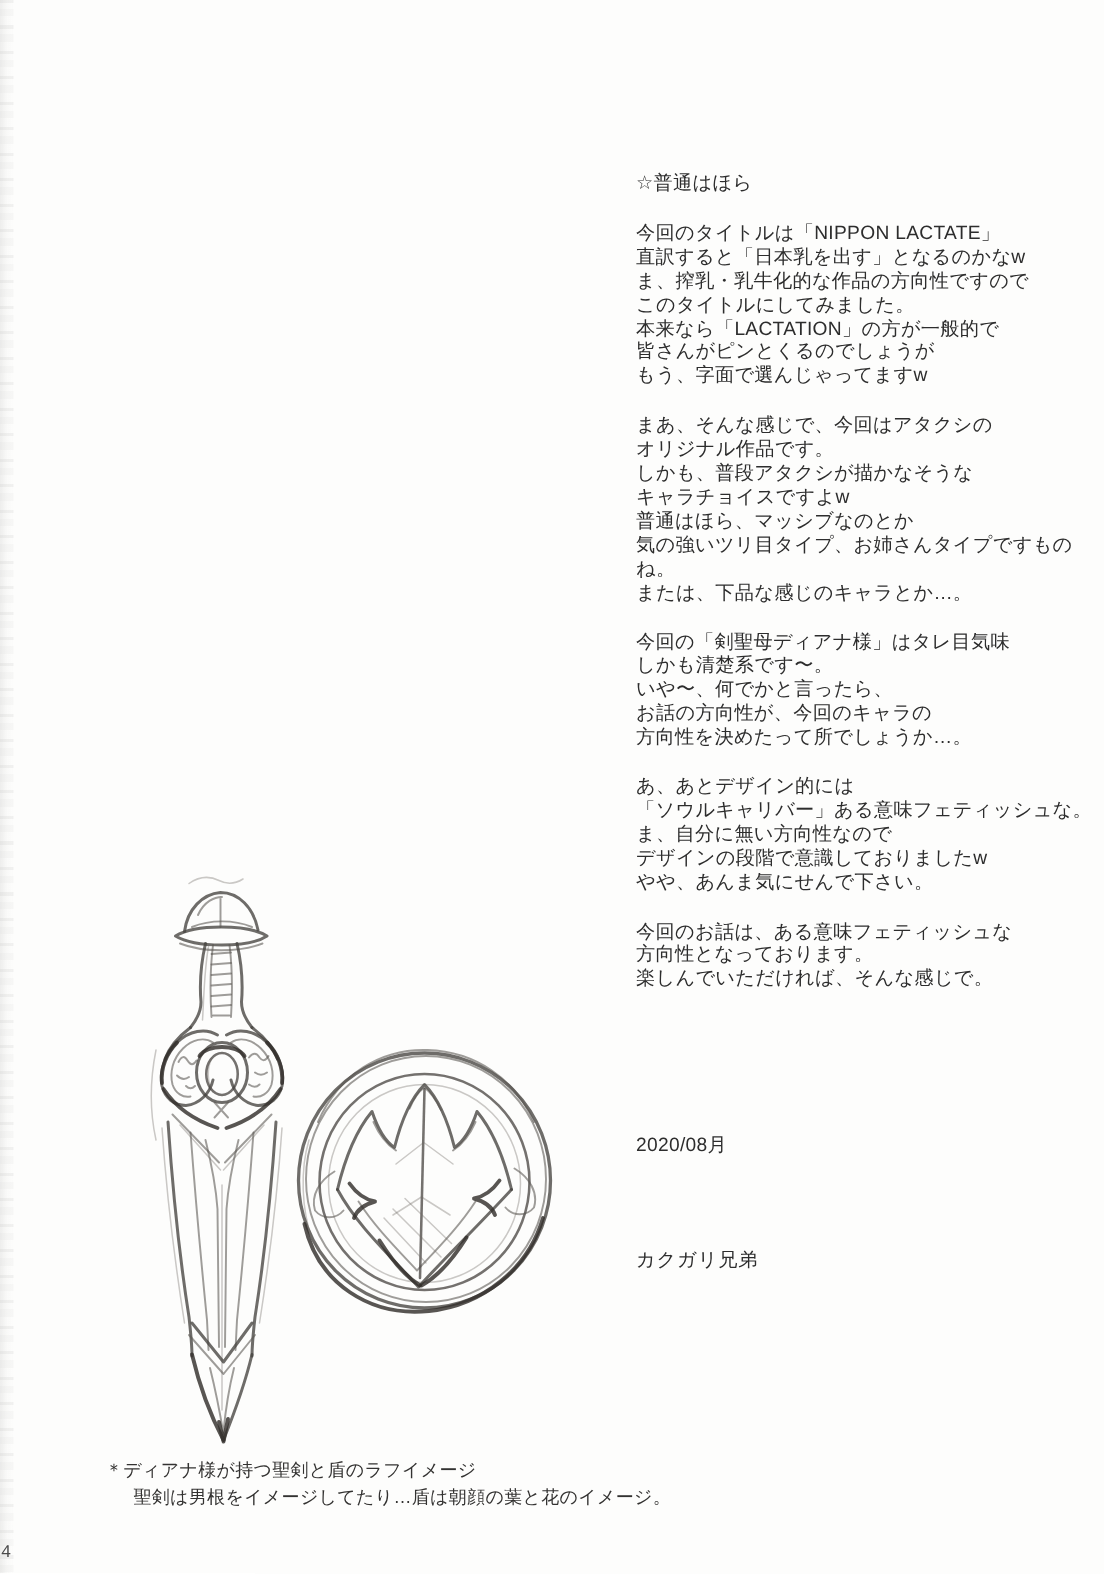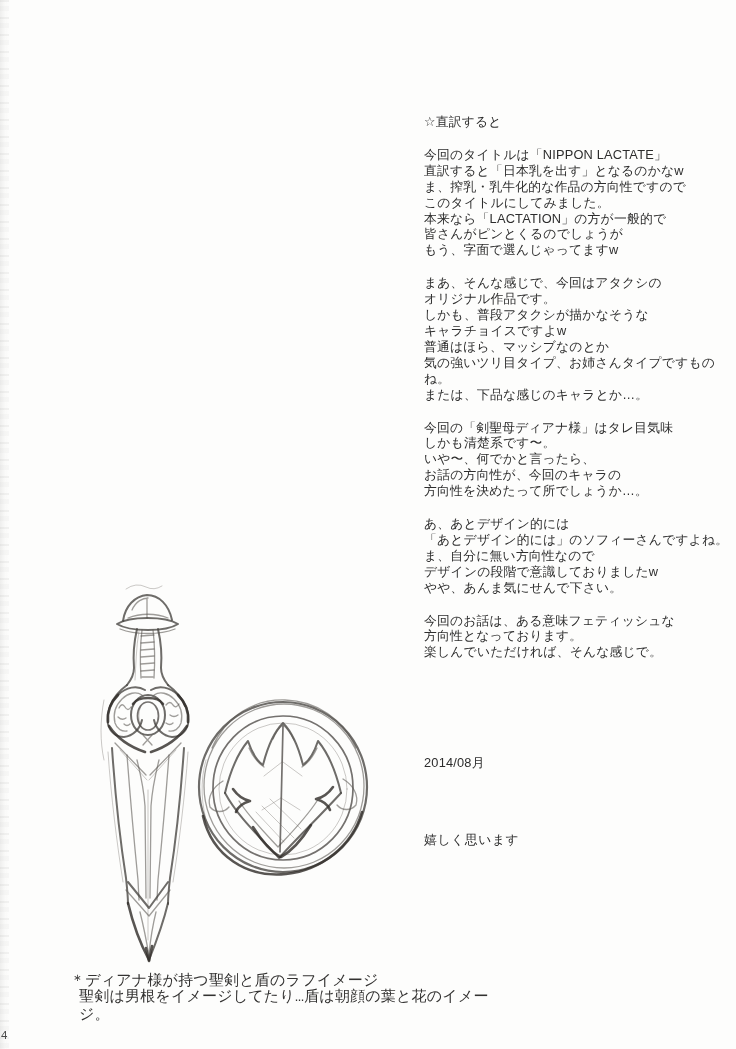--- a/index.html
+++ b/index.html
@@ -29,23 +29,23 @@
   .date-block{
     position:absolute;left:424px;top:755px;width:312px;
     font-size:12.8px;line-height:16px;letter-spacing:.2px;
   }
   .signature{
     position:absolute;left:424px;top:832px;width:200px;
     font-size:12.8px;line-height:16px;letter-spacing:.6px;
   }
   .caption{
     position:absolute;left:70px;top:971px;width:420px;
-    font-size:15px;line-height:18px;letter-spacing:.2px;color:#333231;
+    font-size:12px;line-height:18px;letter-spacing:.2px;color:#333231;
   }
-  .caption .line2{margin-left:9px;font-family:Liberation Mono, monospace;}
+  .caption .line2{margin-left:19px;}
   .page-number{
     position:absolute;left:-6px;top:1029px;
     font-size:11.5px;color:#4a4a4a;letter-spacing:.5px;
   }
   .sketch{position:absolute;left:0;top:0;}
   .sketch path,.sketch ellipse{fill:none;stroke-linecap:round;stroke-linejoin:round;}
   .pA{stroke:#45423f;stroke-width:2;opacity:.78;}
   .pAt{stroke:#45423f;stroke-width:1.7;opacity:.75;}
   .pB{stroke:#5a5651;stroke-width:1.3;opacity:.58;}
   .pC{stroke:#6e6a64;stroke-width:1;opacity:.36;}
@@ -142,55 +142,55 @@
       <path class="pD" d="M333 787 q-7 10 -17 12 q11 3 14 11"></path>
       <path class="pB" d="M223 781 C213 787 207 797 210 807 C215 813 224 813 229 807"></path>
       <path class="pB" d="M343 779 C353 785 359 795 356 805 C351 811 342 811 337 805"></path>
       <path class="pD" d="M253 827 C263 843 272 852 280 857"></path>
       <path class="pD" d="M311 825 C301 841 290 852 281 857"></path>
       <path class="pC" d="M262 806 L294 838 M270 799 L301 829 M256 812 L284 842"></path>
     </g>
   </svg>
 
   <div class="text-col">
-    <div class="p jp">☆直訳すると</div>
+    <div class="p jp">☆普通はほら</div>
     <div class="p jp">今回のタイトルは「NIPPON LACTATE」
 直訳すると「日本乳を出す」となるのかなw
 ま、搾乳・乳牛化的な作品の方向性ですので
 このタイトルにしてみました。
 本来なら「LACTATION」の方が一般的で
 皆さんがピンとくるのでしょうが
 もう、字面で選んじゃってますw</div>
     <div class="p jp">まあ、そんな感じで、今回はアタクシの
 オリジナル作品です。
 しかも、普段アタクシが描かなそうな
 キャラチョイスですよw
 普通はほら、マッシブなのとか
 気の強いツリ目タイプ、お姉さんタイプですものね。
 または、下品な感じのキャラとか…。</div>
     <div class="p jp">今回の「剣聖母ディアナ様」はタレ目気味
 しかも清楚系です〜。
 いや〜、何でかと言ったら、
 お話の方向性が、今回のキャラの
 方向性を決めたって所でしょうか…。</div>
     <div class="p jp">あ、あとデザイン的には
-「あとデザイン的には」のソフィーさんですよね。
+「ソウルキャリバー」ある意味フェティッシュな。
 ま、自分に無い方向性なので
 デザインの段階で意識しておりましたw
 やや、あんま気にせんで下さい。</div>
     <div class="p jp">今回のお話は、ある意味フェティッシュな
 方向性となっております。
 楽しんでいただければ、そんな感じで。</div>
   </div>
 
   <div class="date-block">
-    <div class="jp">2014/08月</div>
+    <div class="jp">2020/08月</div>
   </div>
 
-  <div class="signature jp">嬉しく思います</div>
+  <div class="signature jp">カクガリ兄弟</div>
 
   <div class="caption">
     <div class="jp">＊ディアナ様が持つ聖剣と盾のラフイメージ</div>
     <div class="jp line2">聖剣は男根をイメージしてたり…盾は朝顔の葉と花のイメージ。</div>
   </div>
 
   <div class="page-number">04</div>
 
 </div>
 

